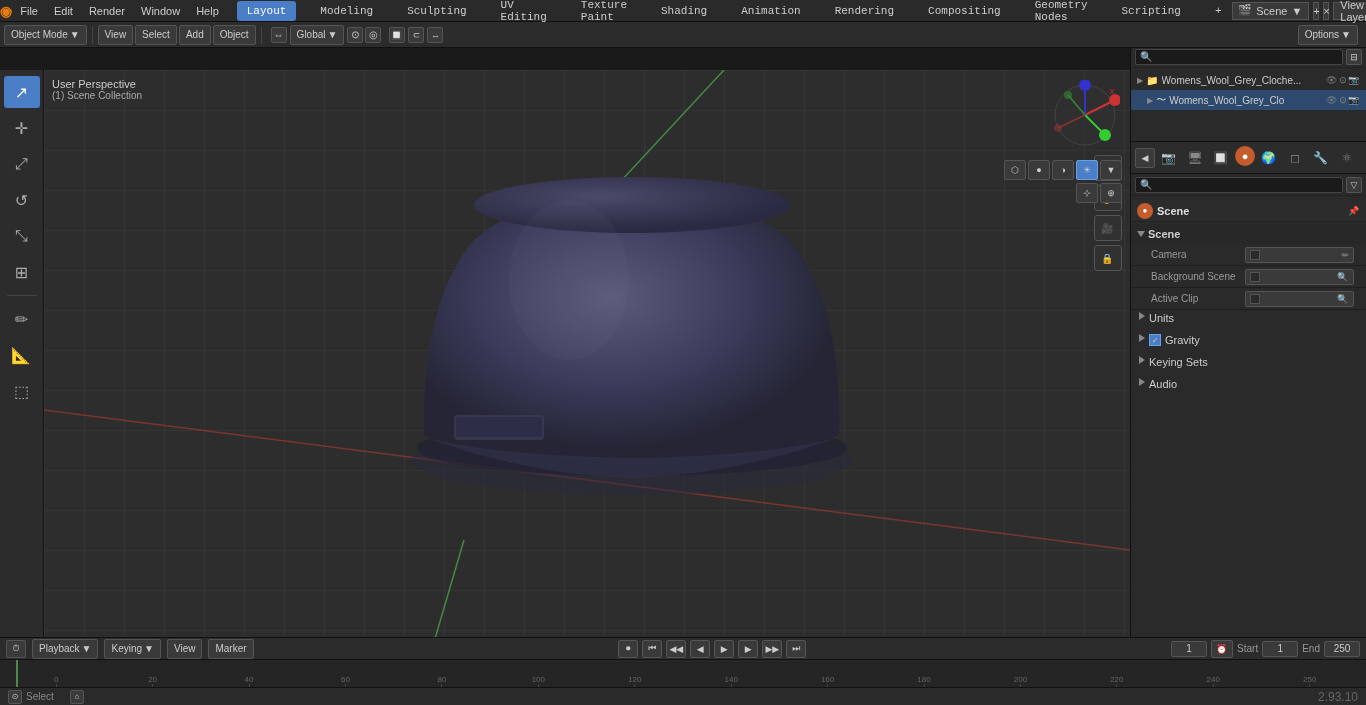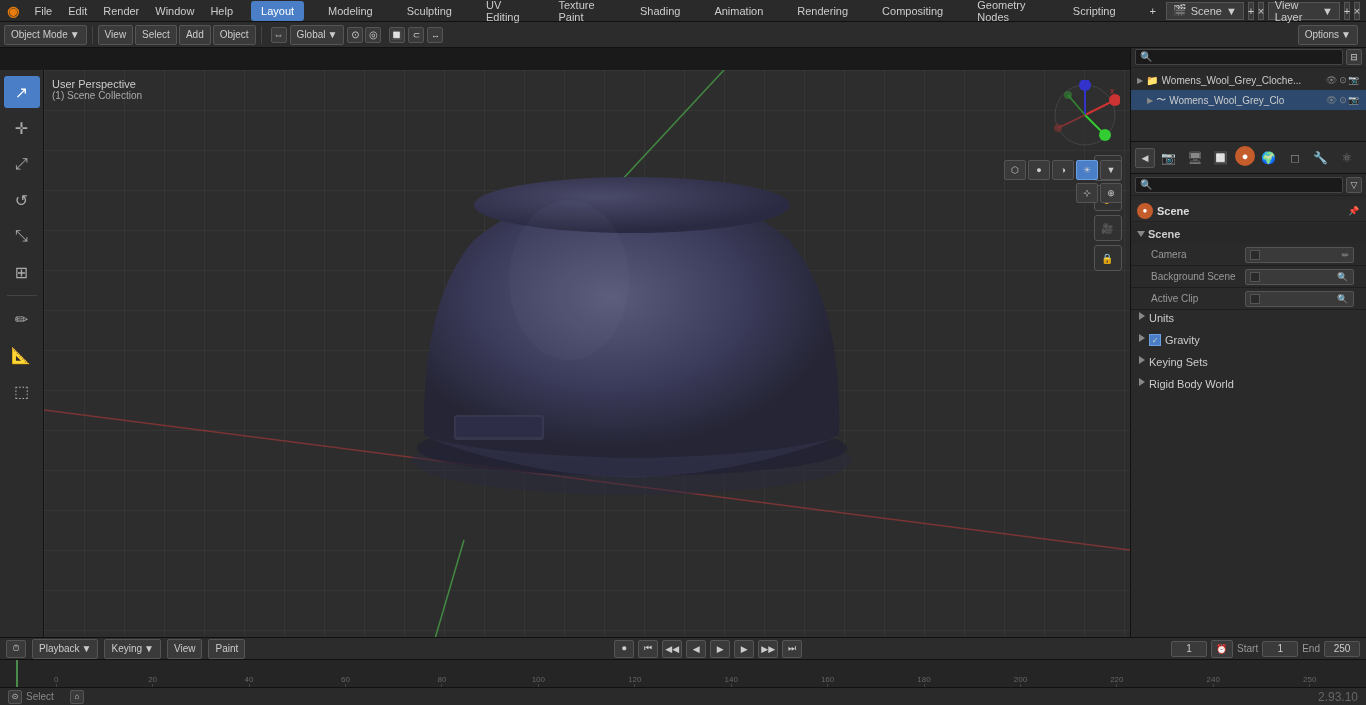--- a/index.html
+++ b/index.html
@@ -43,20 +43,21 @@
       align-items: center;
       cursor: pointer;
       color: #ccc;
       font-size: 11px;
     }
     .menu-tabs {
       display: flex;
       align-items: flex-end;
       margin-left: 10px;
       gap: 14px;
+      font-family: Liberation Mono, monospace;
     }
     .menu-tab {
       padding: 2px 10px;
       height: 20px;
       display: flex;
       align-items: center;
       cursor: pointer;
       color: #ccc;
       font-size: 11px;
       border-radius: 3px;
@@ -846,25 +847,25 @@
         <div class="triangle-right"></div>
         <div class="checkbox-icon checkbox-checked">✓</div>
         <span style="font-size:11px;color:#ccc;">Gravity</span>
       </div>
 
       <div class="props-collapsible-row">
         <div class="triangle-right"></div>
         <span style="font-size:11px;color:#ccc;">Keying Sets</span>
       </div>
 
-
       <div class="props-collapsible-row">
         <div class="triangle-right"></div>
-        <span style="font-size:11px;color:#ccc;">Rigid Body World</span>
-      </div>
+        <span style="font-size:11px;color:#ccc;">Audio</span>
+      </div>
+
 
 
     </div>
   </div>
 </div>
 
 <div class="bottom-timeline">
   <div class="timeline-header">
 
     <div style="width:20px;height:18px;background:#3a3a3a;border:1px solid #555;cursor:pointer;border-radius:2px;display:flex;align-items:center;justify-content:center;font-size:9px;">⏱</div>
@@ -874,21 +875,21 @@
       <span>▼</span>
     </div>
     <div class="toolbar-btn">
       <span>Keying</span>
       <span>▼</span>
     </div>
     <div class="toolbar-btn">
       <span>View</span>
     </div>
     <div class="toolbar-btn">
-      <span>Paint</span>
+      <span>Marker</span>
     </div>
 
     <div class="timeline-controls" style="margin-left:auto;">
       <div class="tl-btn">⏺</div>
       <div class="tl-btn">⏮</div>
       <div class="tl-btn">◀◀</div>
       <div class="tl-btn">◀</div>
       <div class="tl-btn">▶</div>
       <div class="tl-btn">▶</div>
       <div class="tl-btn">▶▶</div>

